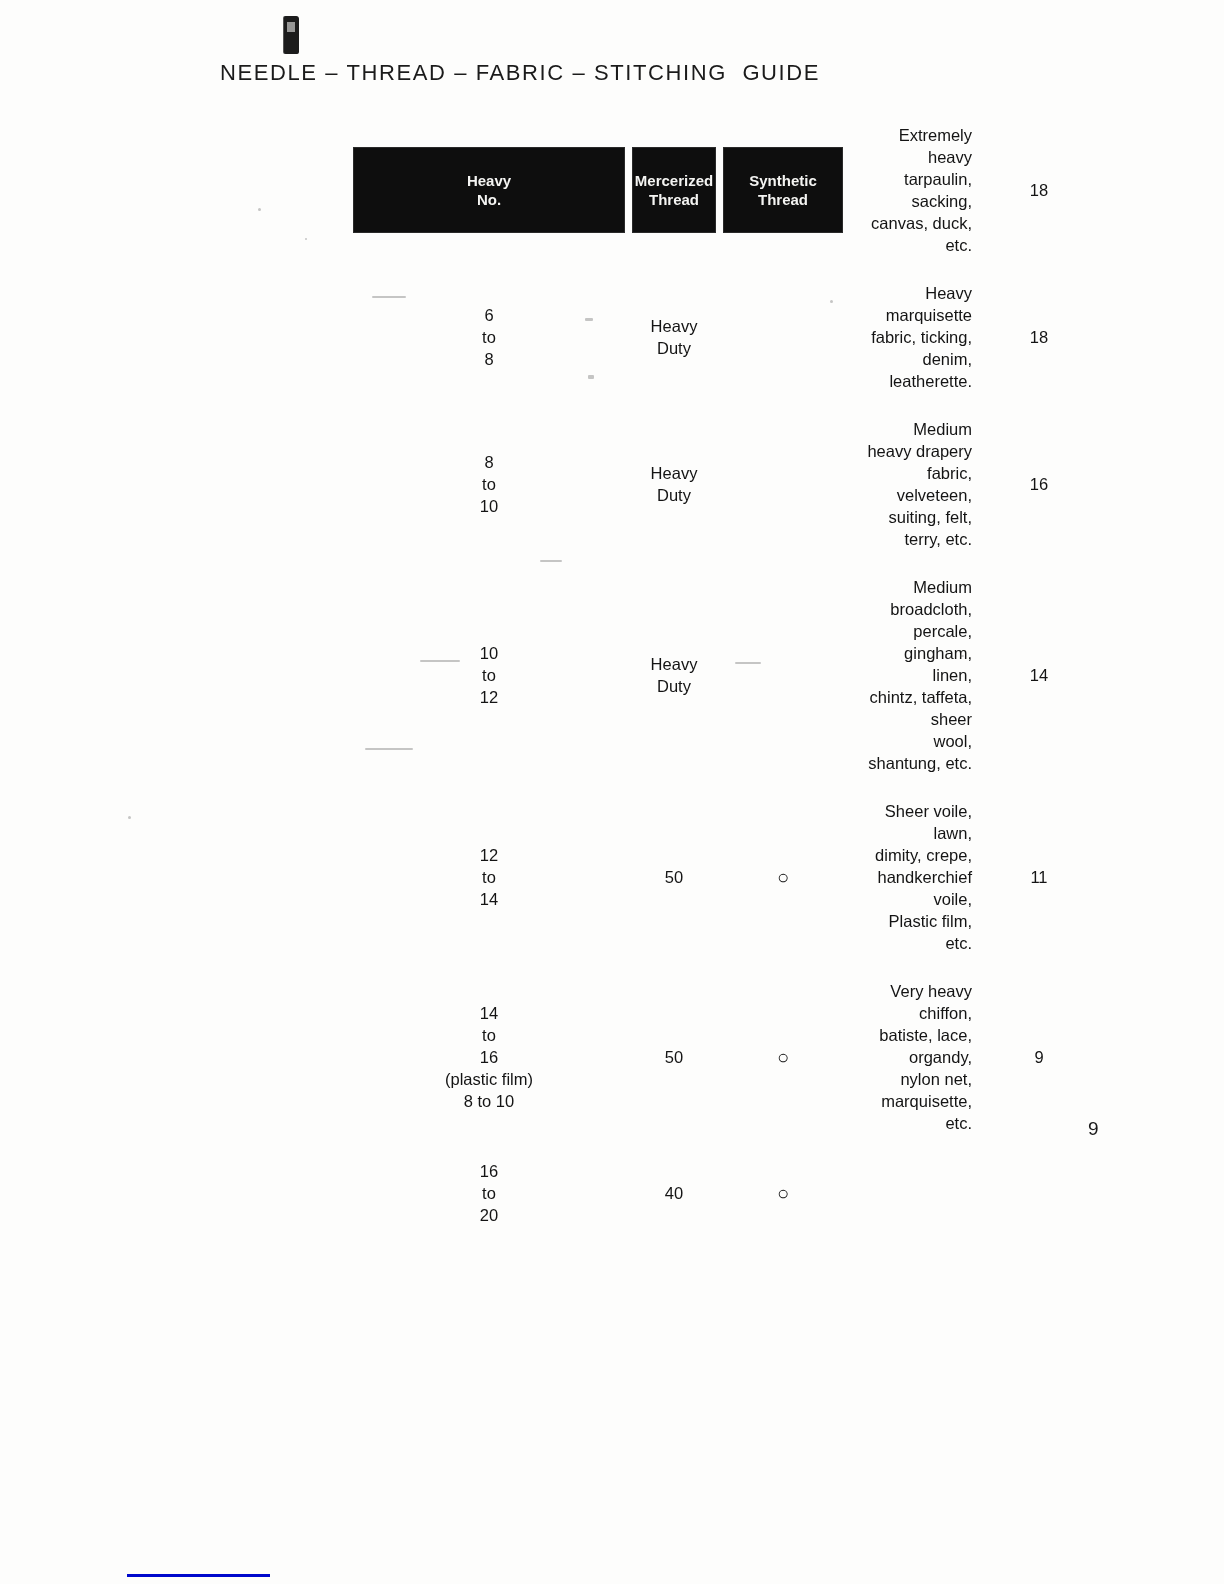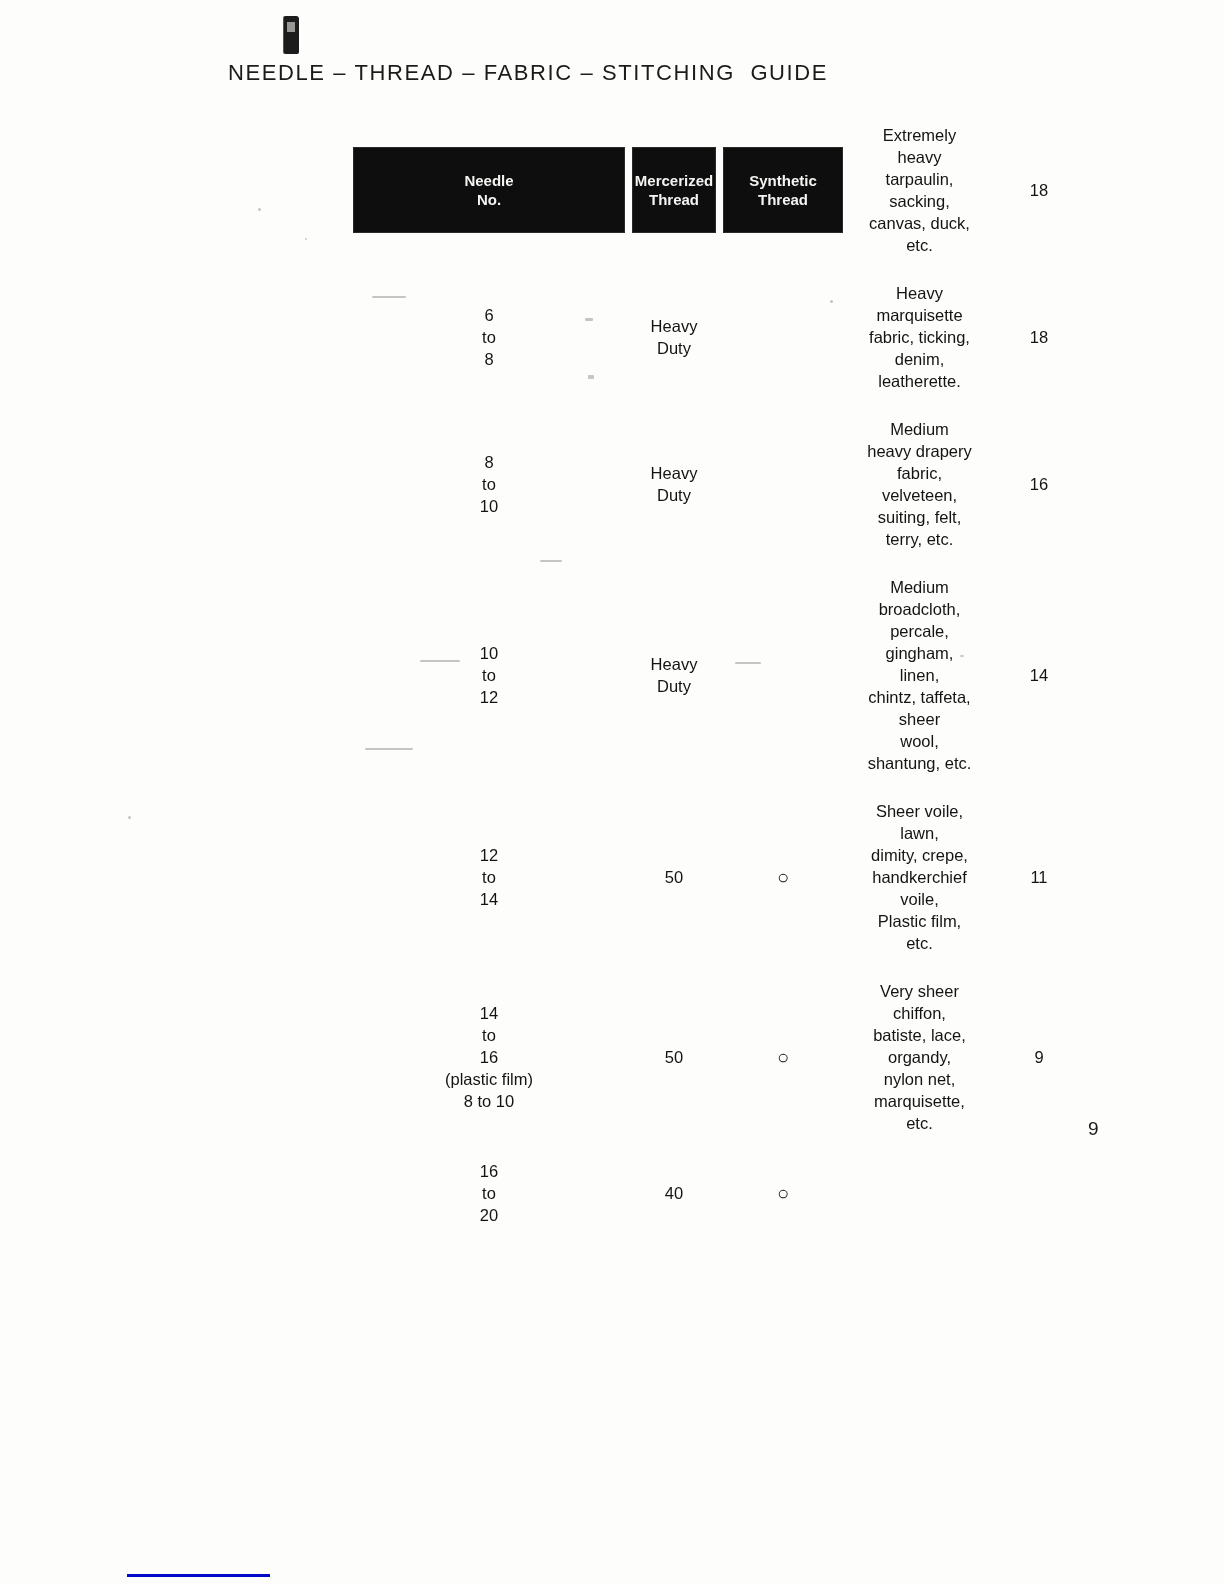--- a/index.html
+++ b/index.html
@@ -16,21 +16,20 @@
   .title {
     position: absolute;
     top: 60px;
     left: 0;
     width: 1040px;
     text-align: center;
     font-size: 22px;
     letter-spacing: 1.6px;
     color: #1b1b1b;
     white-space: pre;
-    margin-left: 8px;
   }
   .guide-table {
     position: absolute;
     left: 353px;
     top: 124px;
     width: 746px;
     display: grid;
     grid-template-columns: 272px 84px 120px 122px 120px;
     column-gap: 7px;
     row-gap: 26px;
@@ -50,21 +49,21 @@
     white-space: pre-line;
     box-shadow: 0 0 0 1px #2a2a2a inset;
   }
   .row { display: contents; }
   .cell {
     white-space: pre-line;
     font-size: 16.5px;
     line-height: 22px;
     color: #141414;
   }
-  .cell.fabric { text-align: center; padding-left: 17px; }
+  .cell.fabric { text-align: right; padding-left: 17px; }
   .cell.center { text-align: center; }
   .cell.synthetic { text-align: center; font-size: 20px; line-height: 20px; color: #0d0d0d; }
   .page-number {
     position: absolute;
     left: 1088px;
     top: 1118px;
     font-size: 19px;
     color: #1a1a1a;
   }
   .artifact-mark {
@@ -104,21 +103,21 @@
 <body>
 
 <div class="page">
 
   <div class="artifact-mark"></div>
 
   <div class="title">NEEDLE – THREAD – FABRIC – STITCHING  GUIDE</div>
 
   <div class="guide-table">
 
-    <div class="th">Needle
+    <div class="th">Heavy
 No.</div>
     <div class="th">Mercerized
 Thread</div>
     <div class="th">Synthetic
 Thread</div>
 
     <div class="row">
       <div class="cell fabric">Extremely heavy
 tarpaulin, sacking,
 canvas, duck, etc.</div>
@@ -176,21 +175,21 @@
       <div class="cell center">14
 to
 16
 (plastic film)
 8 to 10</div>
       <div class="cell center">50</div>
       <div class="cell synthetic">○</div>
     </div>
 
     <div class="row">
-      <div class="cell fabric">Very sheer chiffon,
+      <div class="cell fabric">Very heavy chiffon,
 batiste, lace, organdy,
 nylon net, marquisette, etc.</div>
       <div class="cell center">9</div>
       <div class="cell center">16
 to
 20</div>
       <div class="cell center">40</div>
       <div class="cell synthetic">○</div>
     </div>
 

